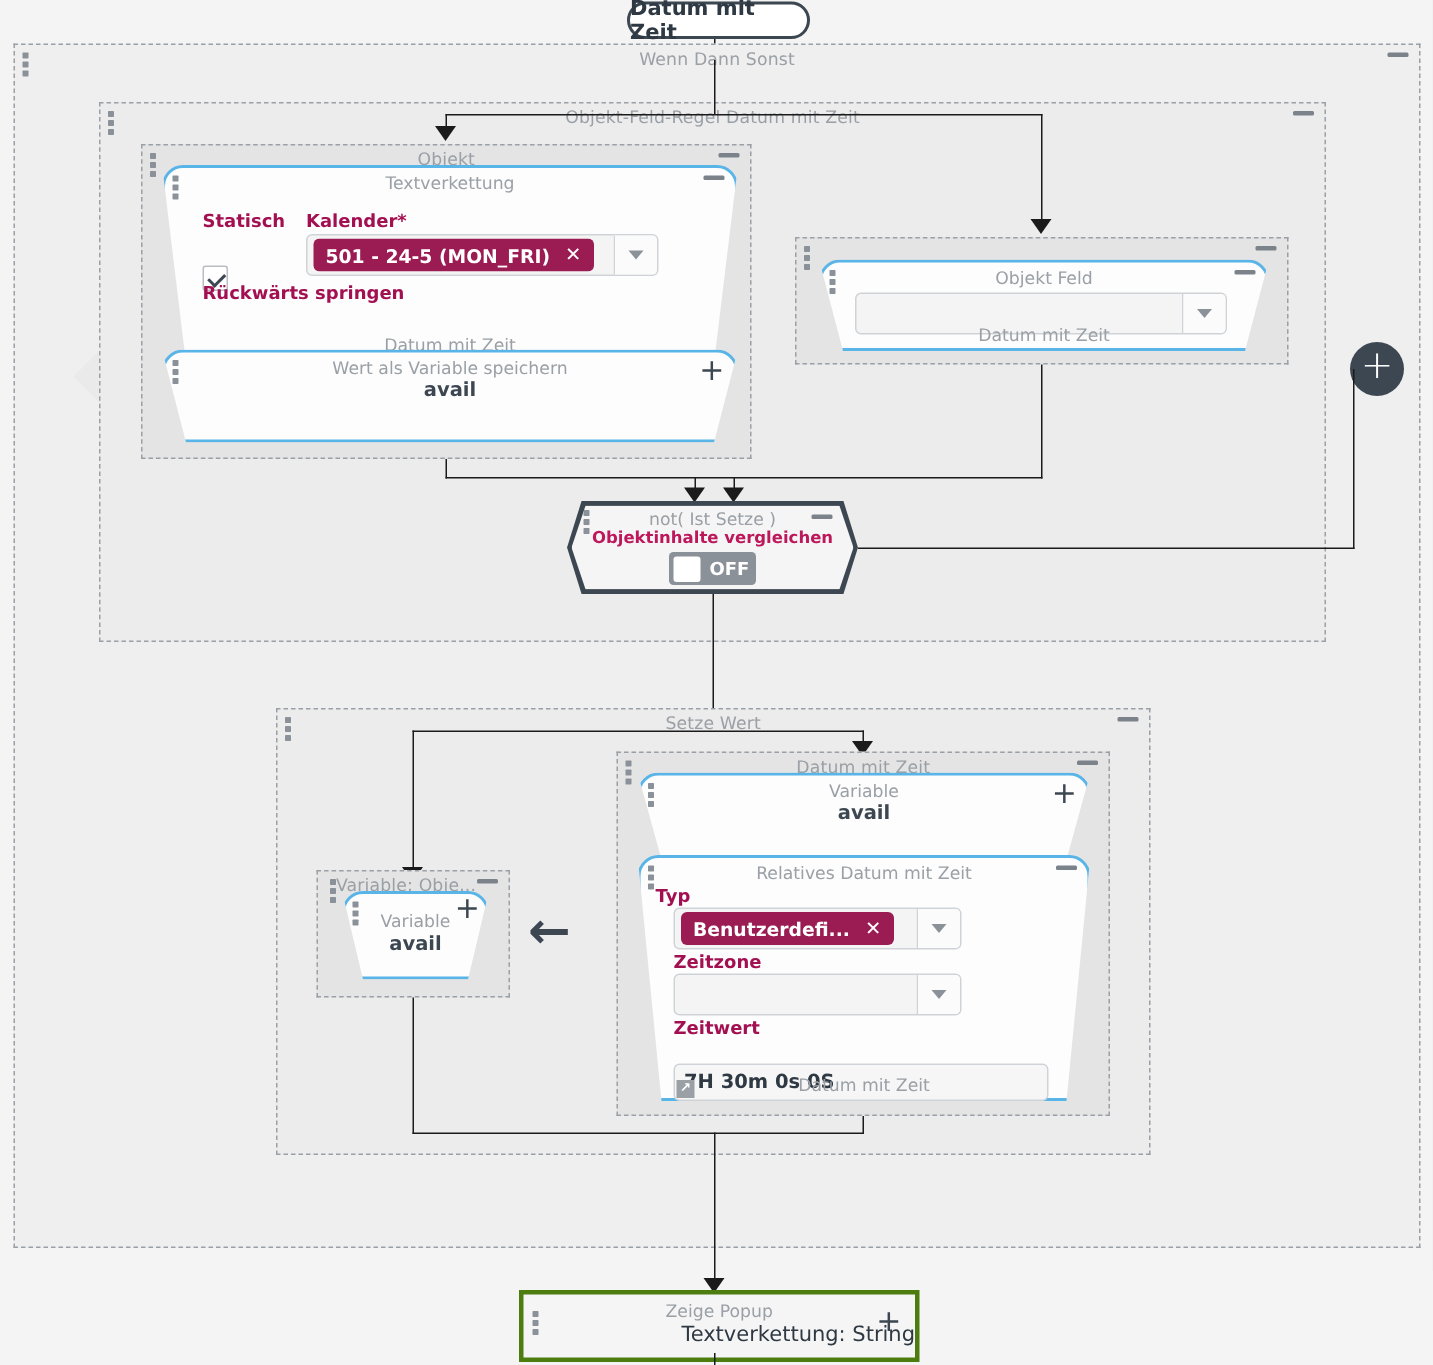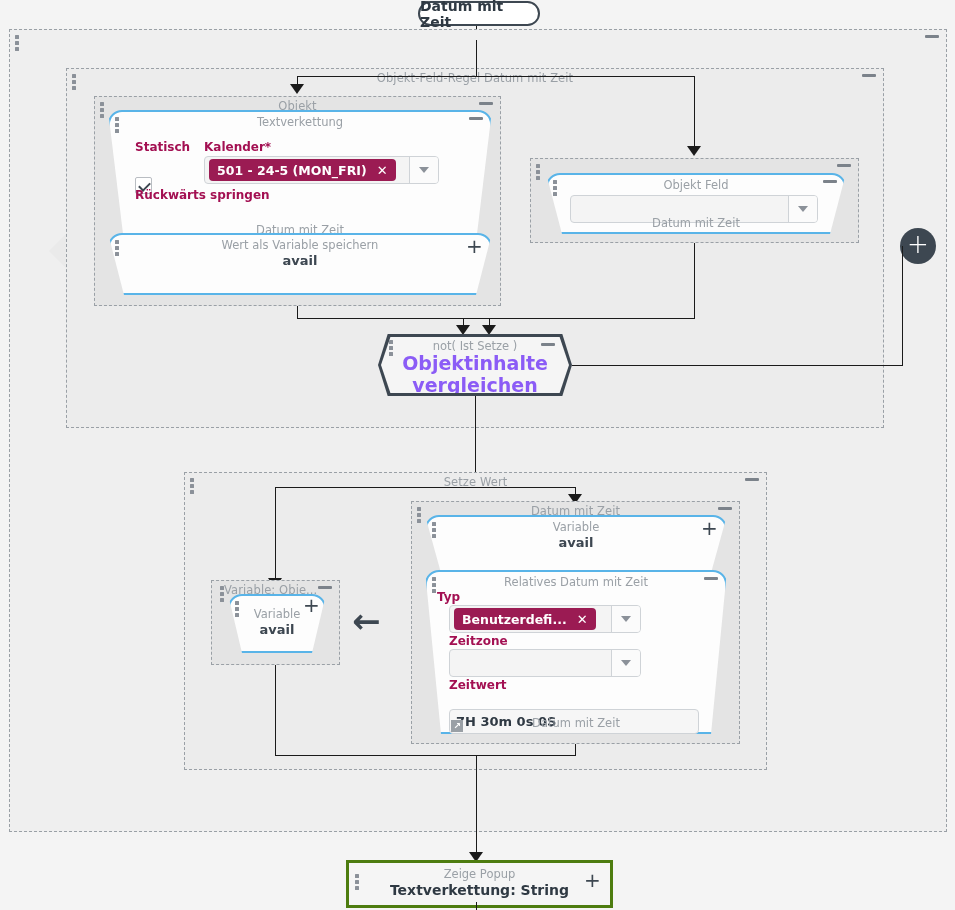--- a/index.html
+++ b/index.html
@@ -105,21 +105,21 @@
   .hex{
     position:absolute;background:#f5f5f5;
     clip-path:polygon(5% 0,95% 0,100% 50%,95% 100%,5% 100%,0 50%);
   }
   .hex-inner{
     position:absolute;inset:3px;background:#f5f5f5;
     clip-path:polygon(5% 0,95% 0,100% 50%,95% 100%,5% 100%,0 50%);
   }
   .hex-outer{background:#3d4751;}
   .hex-t1{text-align:center;font-size:11.5px;color:#9aa0a6;margin-top:2px;}
-  .hex-t2{text-align:center;font-size:19px;color:#8b5cf6;font-weight:bold;margin-top:-1px;}
+  .hex-t2{text-align:center;font-size:11px;color:#be185d;font-weight:bold;margin-top:-1px;}
   .toggle{
     margin:3px auto 0;width:58px;height:22px;background:#8b9199;border-radius:3px;
     display:flex;align-items:center;padding:0 3px;box-sizing:border-box;
   }
   .toggle .knob{width:18px;height:17px;background:#fff;border-radius:2px;}
   .toggle .lbl{color:#fff;font-weight:bold;font-size:12px;margin-left:6px;}
 
   
   .pill{
     position:absolute;border:2px solid #3d4751;border-radius:14px;background:#fff;
@@ -133,21 +133,21 @@
   .diamond{
     position:absolute;width:34px;height:34px;background:#eaeaea;transform:rotate(45deg);
   }
   .leftarrow{
     position:absolute;color:#3d4751;font-size:34px;line-height:34px;font-weight:bold;
   }
   .popup{
     position:absolute;border:3px solid #4d7c0f;background:#f5f5f5;
   }
   .popup .t1{text-align:center;font-size:11.5px;color:#9aa0a6;margin-top:4px;}
-  .popup .t2{text-align:center;font-size:14px;color:#2f3943;font-weight:bold;margin-top:1px;}
+  .popup .t2{text-align:right;font-size:14px;color:#2f3943;font-weight:normal;margin-top:1px;}
 
   
   .ln{position:absolute;background:#1b1b1b;}
   .lnv{width:1.4px;}
   .lnh{height:1.4px;}
   .tri{
     position:absolute;width:0;height:0;
     border-left:7px solid transparent;border-right:7px solid transparent;
     border-top:10px solid #1b1b1b;
   }
@@ -159,20 +159,21 @@
 <div class="pill" style="left:418px;top:1px;width:118px;height:21px;">
   <span>Datum mit Zeit</span>
 </div>
 
 <div class="abs dashed" style="left:9px;top:29px;width:938px;height:803px;">
   <div class="dots">
       <i></i>
       <i></i>
       <i></i>
     </div>
+  <div class="ctr-title">Wenn Dann Sonst</div>
   <div class="minus"></div>
 </div>
 
 <div class="diamond" style="left:56px;top:234px;"></div>
 
 <div class="fab" style="left:900px;top:228px;">
   <span>+</span>
 </div>
 
 <div class="abs dashed lvl2" style="left:66px;top:68px;width:818px;height:360px;">

